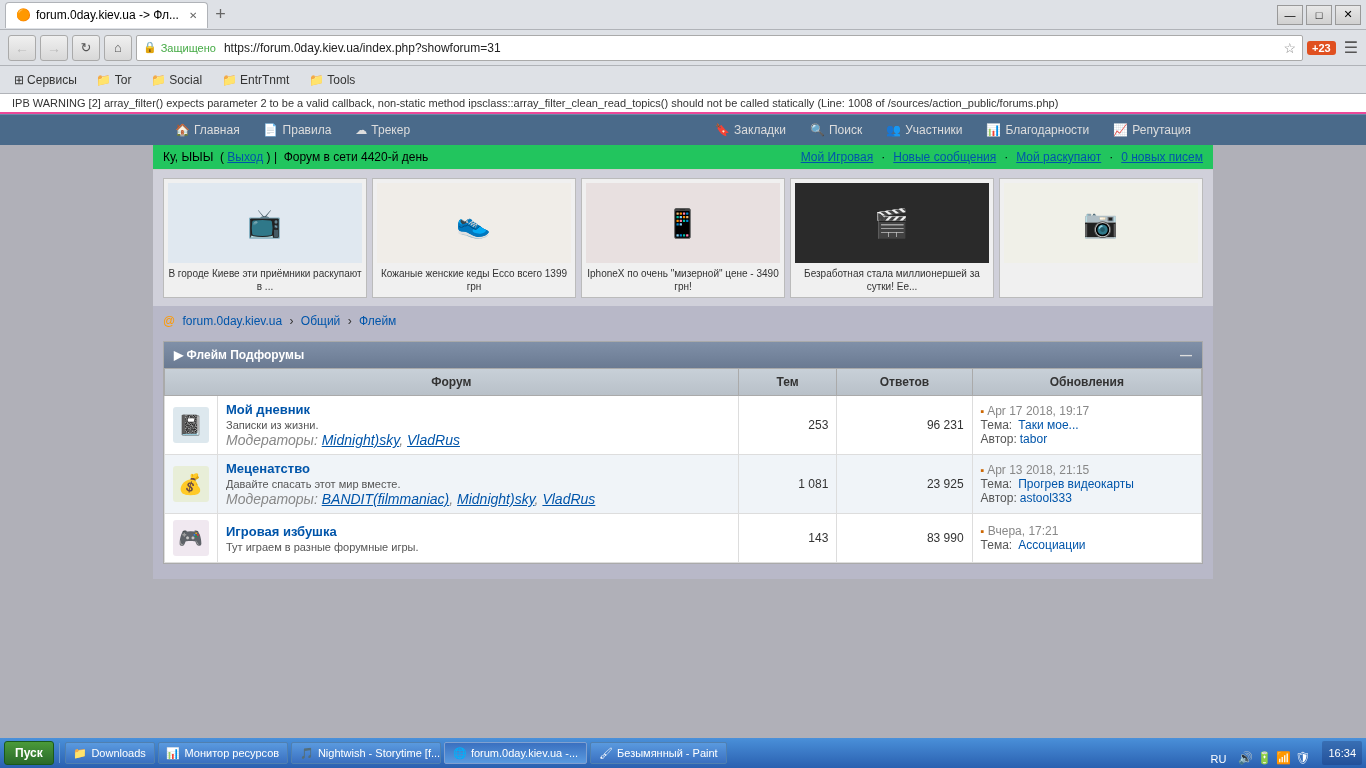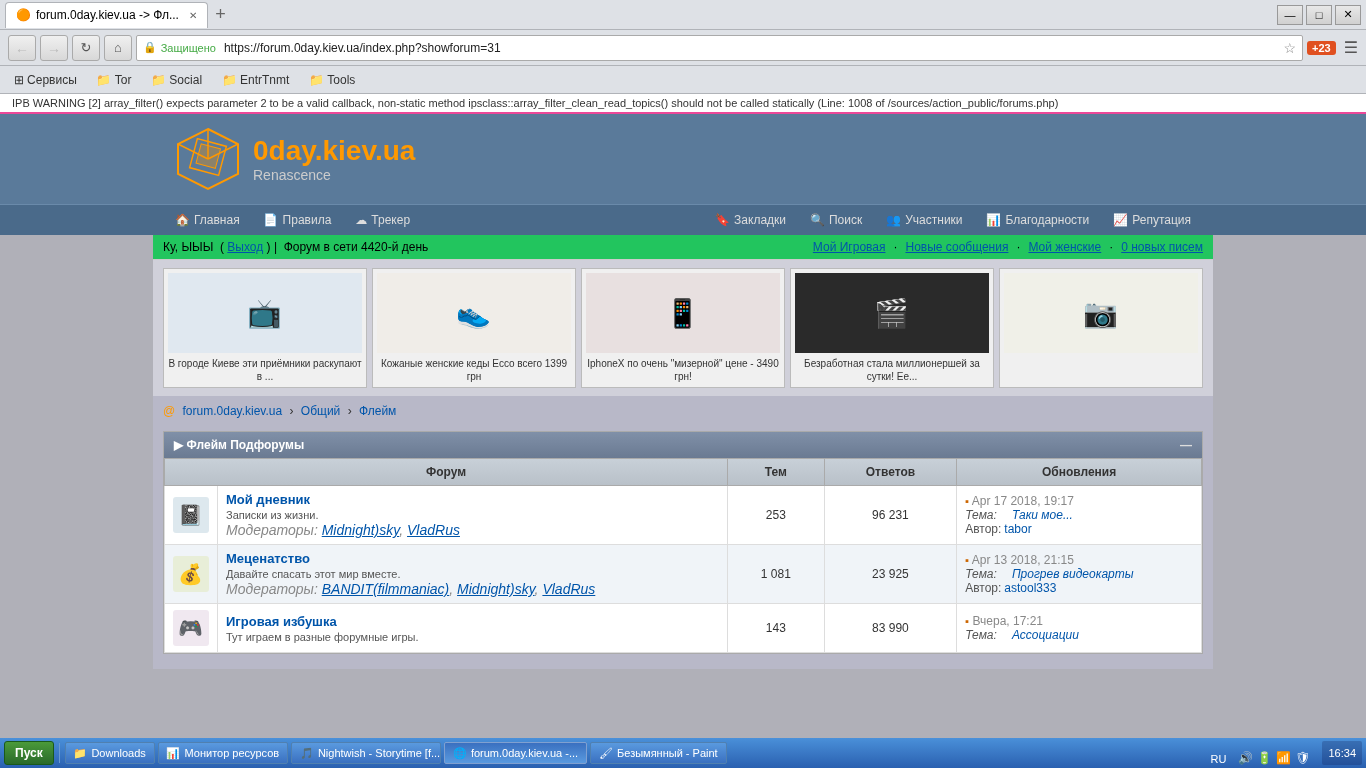--- a/index.html
+++ b/index.html
@@ -89,24 +89,24 @@
     .forum-table thead th.forum-col { text-align: center; }
     .forum-table tbody tr { border-bottom: 1px solid #ccc; }
     .forum-table tbody tr:nth-child(even) { background: #f0f4f8; }
     .forum-table tbody td { padding: 6px 8px; vertical-align: middle; border: 1px solid #ddd; font-size: 12px; }
     .forum-icon-cell { width: 40px; text-align: center; }
     .forum-icon-placeholder { width: 36px; height: 36px; display: flex; align-items: center; justify-content: center; font-size: 20px; background: #dde; border-radius: 3px; }
     .forum-name { font-weight: bold; color: #0055aa; text-decoration: none; font-size: 13px; cursor: pointer; }
     .forum-desc { color: #555; font-size: 11px; margin-top: 2px; }
     .forum-mods { font-size: 14px; color: #888; font-style: italic; margin-top: 1px; }
     .forum-mods a { color: #0055aa; }
-    .num-cell { text-align: center; color: #333; }
+    .num-cell { text-align: right; color: #333; }
     .update-cell { font-size: 11px; color: #333; }
     .update-date { color: #888; }
-    .update-topic { display: flex; gap: 15px; font-style: italic; }
+    .update-topic { display: flex; gap: 6px; }
     .update-label { color: #555; }
     .update-link { color: #0055aa; cursor: pointer; }
     .update-author { display: flex; gap: 3px; }
     .new-post-icon { color: #cc6600; font-size: 11px; }
 
     
     .taskbar { height: 30px; background: linear-gradient(to bottom, #4a90d9, #2a60b0); display: flex; align-items: center; padding: 0 4px; gap: 3px; position: fixed; bottom: 0; width: 1366px; z-index: 1000; }
     .start-btn { background: linear-gradient(to bottom, #4a9a3a, #2a6a2a); color: white; border: 1px solid #1a5a1a; padding: 2px 10px; font-size: 12px; font-weight: bold; border-radius: 3px; cursor: pointer; height: 24px; display: flex; align-items: center; }
     .taskbar-sep { width: 1px; height: 20px; background: #6a9ad0; margin: 0 2px; }
     .taskbar-item { background: linear-gradient(to bottom, #5a9adf, #3a70c0); color: white; border: 1px solid #5080b0; padding: 2px 8px; font-size: 11px; border-radius: 2px; cursor: pointer; height: 22px; display: flex; align-items: center; gap: 4px; white-space: nowrap; max-width: 150px; overflow: hidden; text-overflow: ellipsis; }
@@ -176,42 +176,20 @@
       <span>Tools</span>
     </div>
   </div>
 
   <div class="warning-bar">
     <span>IPB WARNING [2] array_filter() expects parameter 2 to be a valid callback, non-static method ipsclass::array_filter_clean_read_topics() should not be called statically (Line: 1008 of /sources/action_public/forums.php)</span>
   </div>
 
   <div class="page-content">
 
-    <div class="forum-header">
-      <div class="header-inner">
-        <div class="logo-area">
-
-          <svg class="cube-svg" viewBox="0 0 70 70">
-            <rect width="70" height="70" fill="#5a7a9a"></rect>
-
-            <polygon points="35,5 65,20 65,50 35,65 5,50 5,20" fill="none" stroke="#f90" stroke-width="2"></polygon>
-            <line x1="35" y1="5" x2="35" y2="35" stroke="#f90" stroke-width="1.5"></line>
-            <line x1="5" y1="20" x2="35" y2="35" stroke="#f90" stroke-width="1.5"></line>
-            <line x1="65" y1="20" x2="35" y2="35" stroke="#f90" stroke-width="1.5"></line>
-
-            <rect x="20" y="18" width="30" height="30" fill="none" stroke="#f90" stroke-width="1.5" transform="rotate(15,35,33)"></rect>
-            <rect x="25" y="22" width="20" height="20" fill="rgba(255,150,0,0.3)" stroke="#f90" stroke-width="1" transform="rotate(15,35,33)"></rect>
-          </svg>
-          <div class="logo-text-area">
-            <div class="logo-title">0day.kiev.ua</div>
-            <div class="logo-subtitle">Renascence</div>
-          </div>
-        </div>
-      </div>
-    </div>
 
     <div class="nav-menu">
       <div class="nav-menu-inner">
         <div class="nav-left">
           <a class="nav-item">
             <span>🏠</span>
             <span>Главная</span>
           </a>
           <a class="nav-item">
             <span>📄</span>
@@ -255,21 +233,21 @@
           &nbsp;(
           <a>Выход</a>
           )&nbsp;|&nbsp;
           <span>Форум в сети 4420-й день</span>
         </div>
         <div class="user-bar-right">
           <a>Мой Игровая</a>
           <span>·</span>
           <a>Новые сообщения</a>
           <span>·</span>
-          <a>Мой женские</a>
+          <a>Мой раскупают</a>
           <span>·</span>
           <a>0 новых писем</a>
         </div>
       </div>
 
       <div class="ads-row">
         <div class="ad-item">
           <div class="ad-img" style="background:#e0e8f0;">
             <span style="font-size:28px;">📺</span>
           </div>

